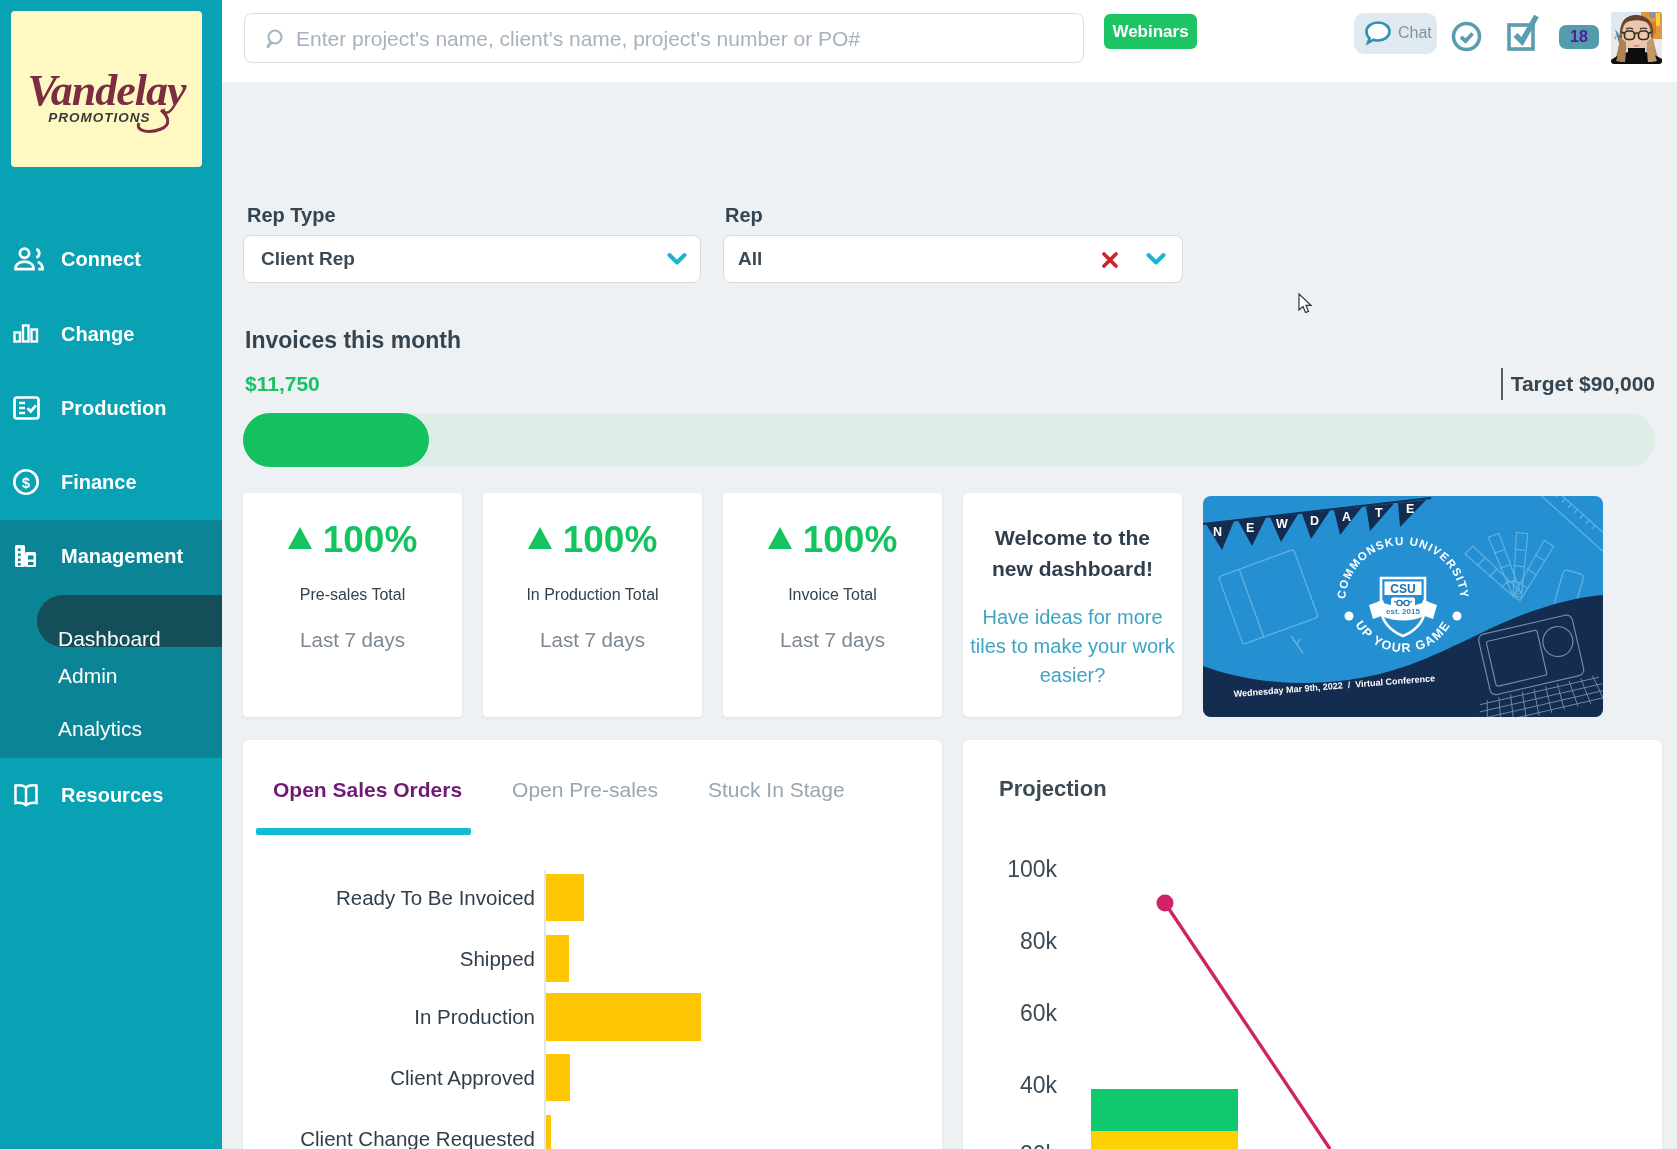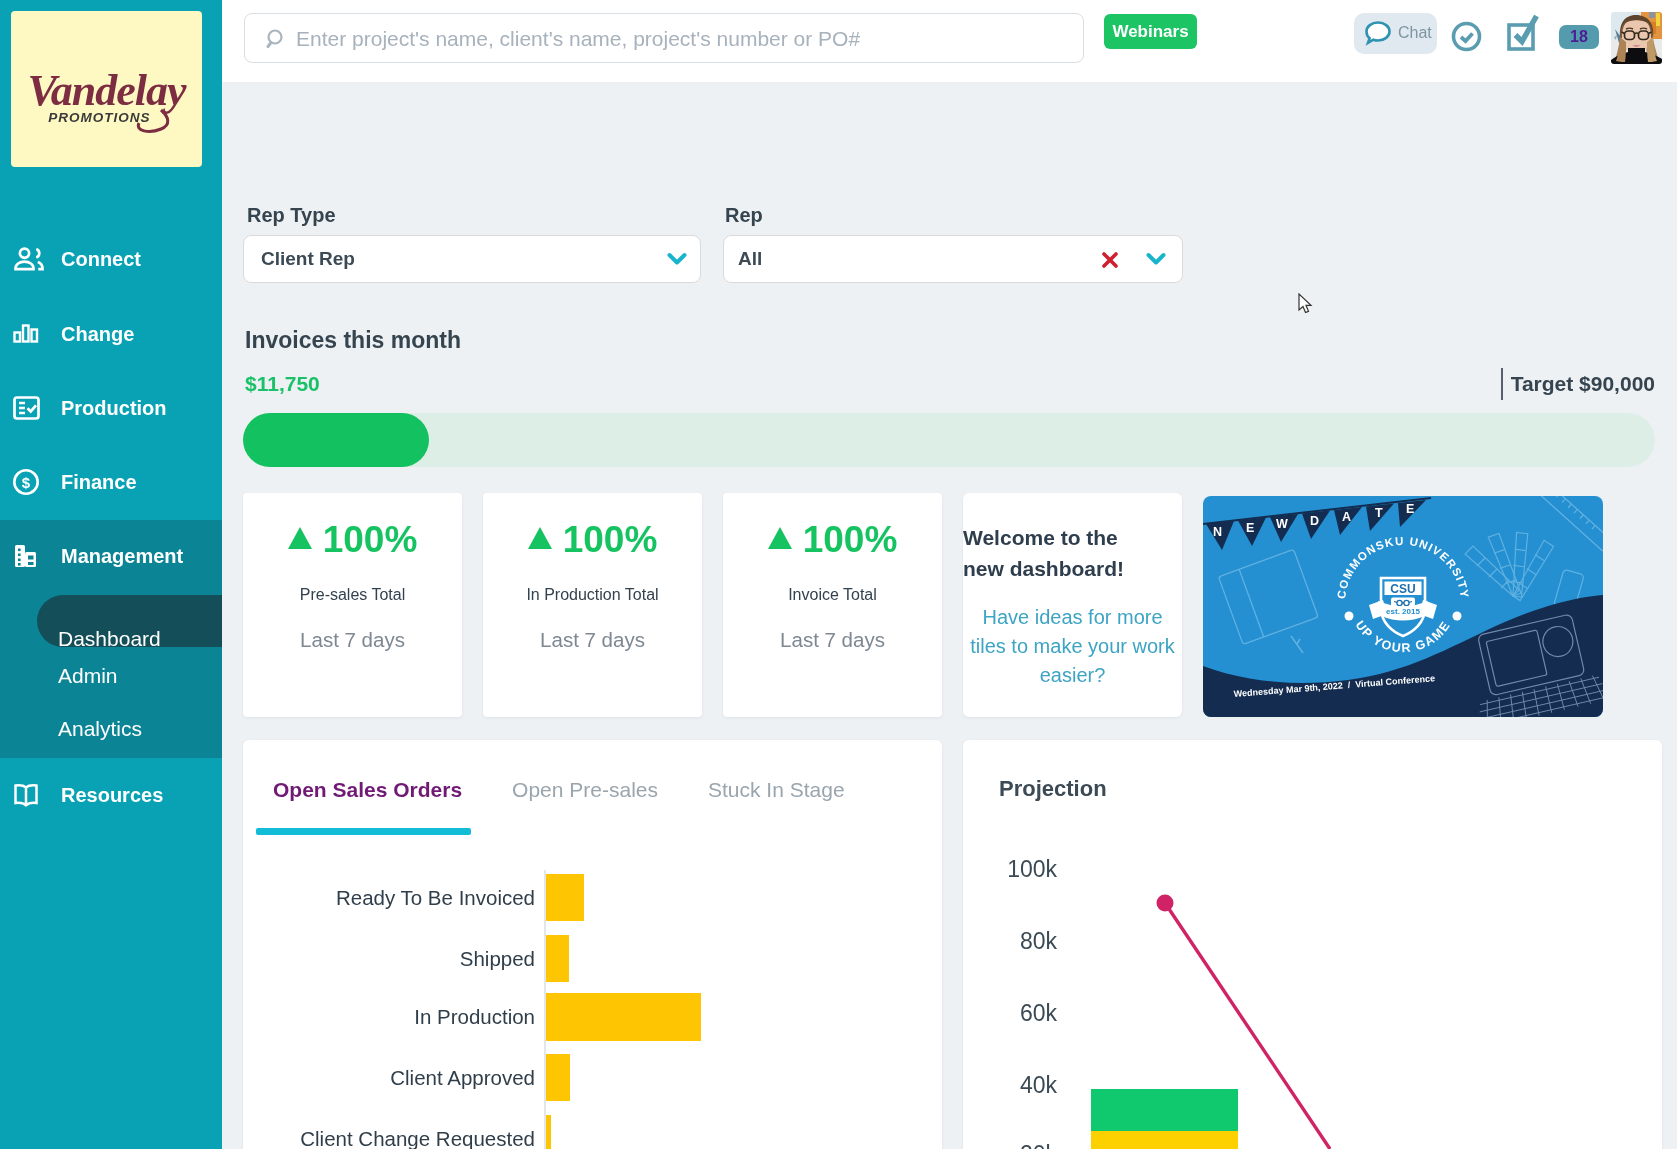--- a/index.html
+++ b/index.html
@@ -40,21 +40,21 @@
 #track { position:absolute; left:21px; top:331px; width:1412px; height:54px; background:#ddeee6; border-radius:27px; }
 #fill { position:absolute; left:0; top:0; width:186px; height:54px; background:#13c160; border-radius:27px; }
 
 .card { position:absolute; top:411px; width:219px; height:224px; background:#fff; border-radius:4px; box-shadow:0 1px 3px rgba(40,60,80,.08); }
 .card .pct { position:absolute; left:0; right:0; top:26px; text-align:center; font-size:37px; font-weight:bold; color:#16c361; }
 .card .tri { display:inline-block; width:0; height:0; border-left:12px solid transparent; border-right:12px solid transparent; border-bottom:22px solid #16c361; margin-right:11px; margin-bottom:3px; }
 .card .ttl { position:absolute; left:0; right:0; top:93px; text-align:center; font-size:16px; color:#33424f; }
 .card .sub { position:absolute; left:0; right:0; top:135px; text-align:center; font-size:20.5px; color:#7d8893; }
 
 #welcome { position:absolute; left:741px; top:411px; width:219px; height:224px; background:#fff; border-radius:6px; box-shadow:0 1px 3px rgba(40,60,80,.08); }
-#welcome .w1 { position:absolute; left:0; right:0; top:29px; text-align:left; font-size:21px; font-weight:bold; color:#2f3e4d; line-height:31px; }
+#welcome .w1 { position:absolute; left:0; right:0; top:29px; text-align:center; font-size:21px; font-weight:bold; color:#2f3e4d; line-height:31px; }
 #welcome .w2 { position:absolute; left:0; right:0; top:110px; text-align:center; font-size:20px; color:#3da4c4; line-height:29px; }
 
 #banner { position:absolute; left:981px; top:414px; width:400px; height:221px; border-radius:8px; overflow:hidden; }
 
 .bigcard { position:absolute; top:658px; width:699px; height:409px; background:#fff; border-radius:6px 6px 0 0; box-shadow:0 1px 3px rgba(40,60,80,.08); }
 #tabs { position:absolute; left:30px; top:38px; }
 .tab { display:inline-block; font-size:21px; margin-right:50px; }
 .tab.on { font-weight:bold; color:#701a75; }
 .tab.off { color:#9aa5ae; }
 #tabline { position:absolute; left:13px; top:88px; width:215px; height:7px; background:#12bcd6; border-radius:2px; }

